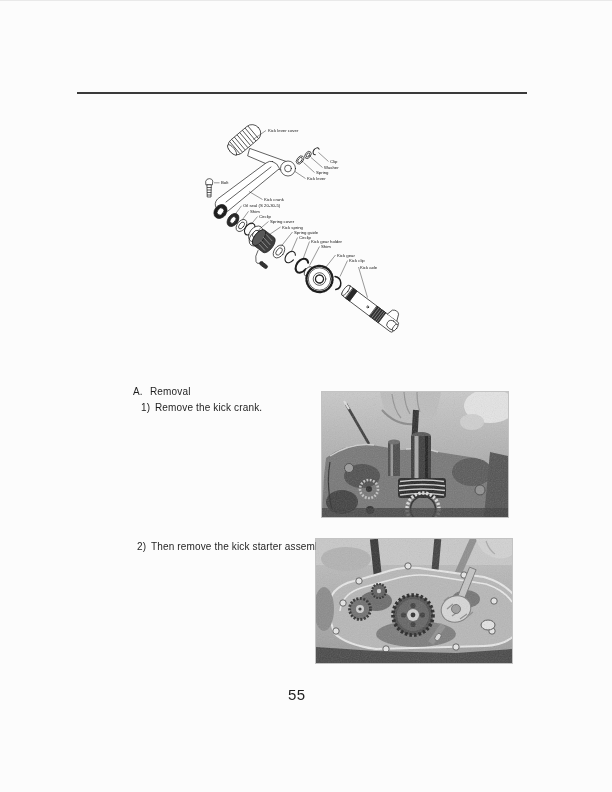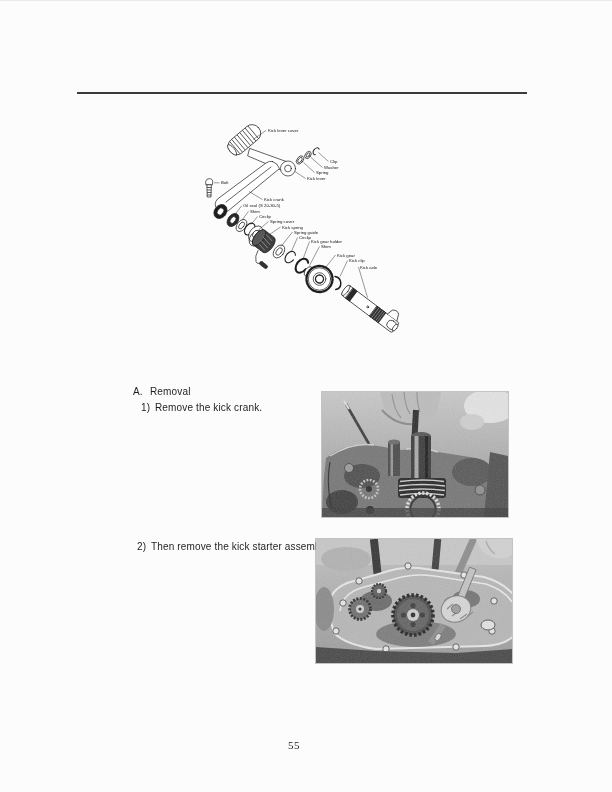--- a/index.html
+++ b/index.html
@@ -15,21 +15,21 @@
   .sec-head{position:absolute;left:133px;top:385px;font-size:10px;letter-spacing:.15px;white-space:nowrap;}
   .sec-head .letter{display:inline-block;width:17px;}
   .step{position:absolute;font-size:10px;letter-spacing:.15px;white-space:nowrap;}
   .step .num{display:inline-block;width:14px;}
   .step1{left:141px;top:401px;}
   .step2{left:137px;top:540px;}
   .photo{position:absolute;box-shadow:0 0 0 1px rgba(90,90,90,.35);}
   .photo svg{display:block;width:100%;height:100%;}
   .photo1{left:322px;top:391px;width:186px;height:125px;}
   .photo2{left:316px;top:538px;width:196px;height:124px;}
-  .page-number{position:absolute;left:288px;top:738px;font-size:11px;letter-spacing:.5px;font-family:Liberation Serif, serif;}
+  .page-number{position:absolute;left:288px;top:685px;font-size:15px;letter-spacing:.5px;}
   text{font-family:"Liberation Sans",sans-serif;}
 </style>
 </head>
 <body>
 
 <div class="page">
 
   <div class="top-rule"></div>
 
   <svg class="diagram-svg" viewBox="185 108 265 237" xmlns="http://www.w3.org/2000/svg">

